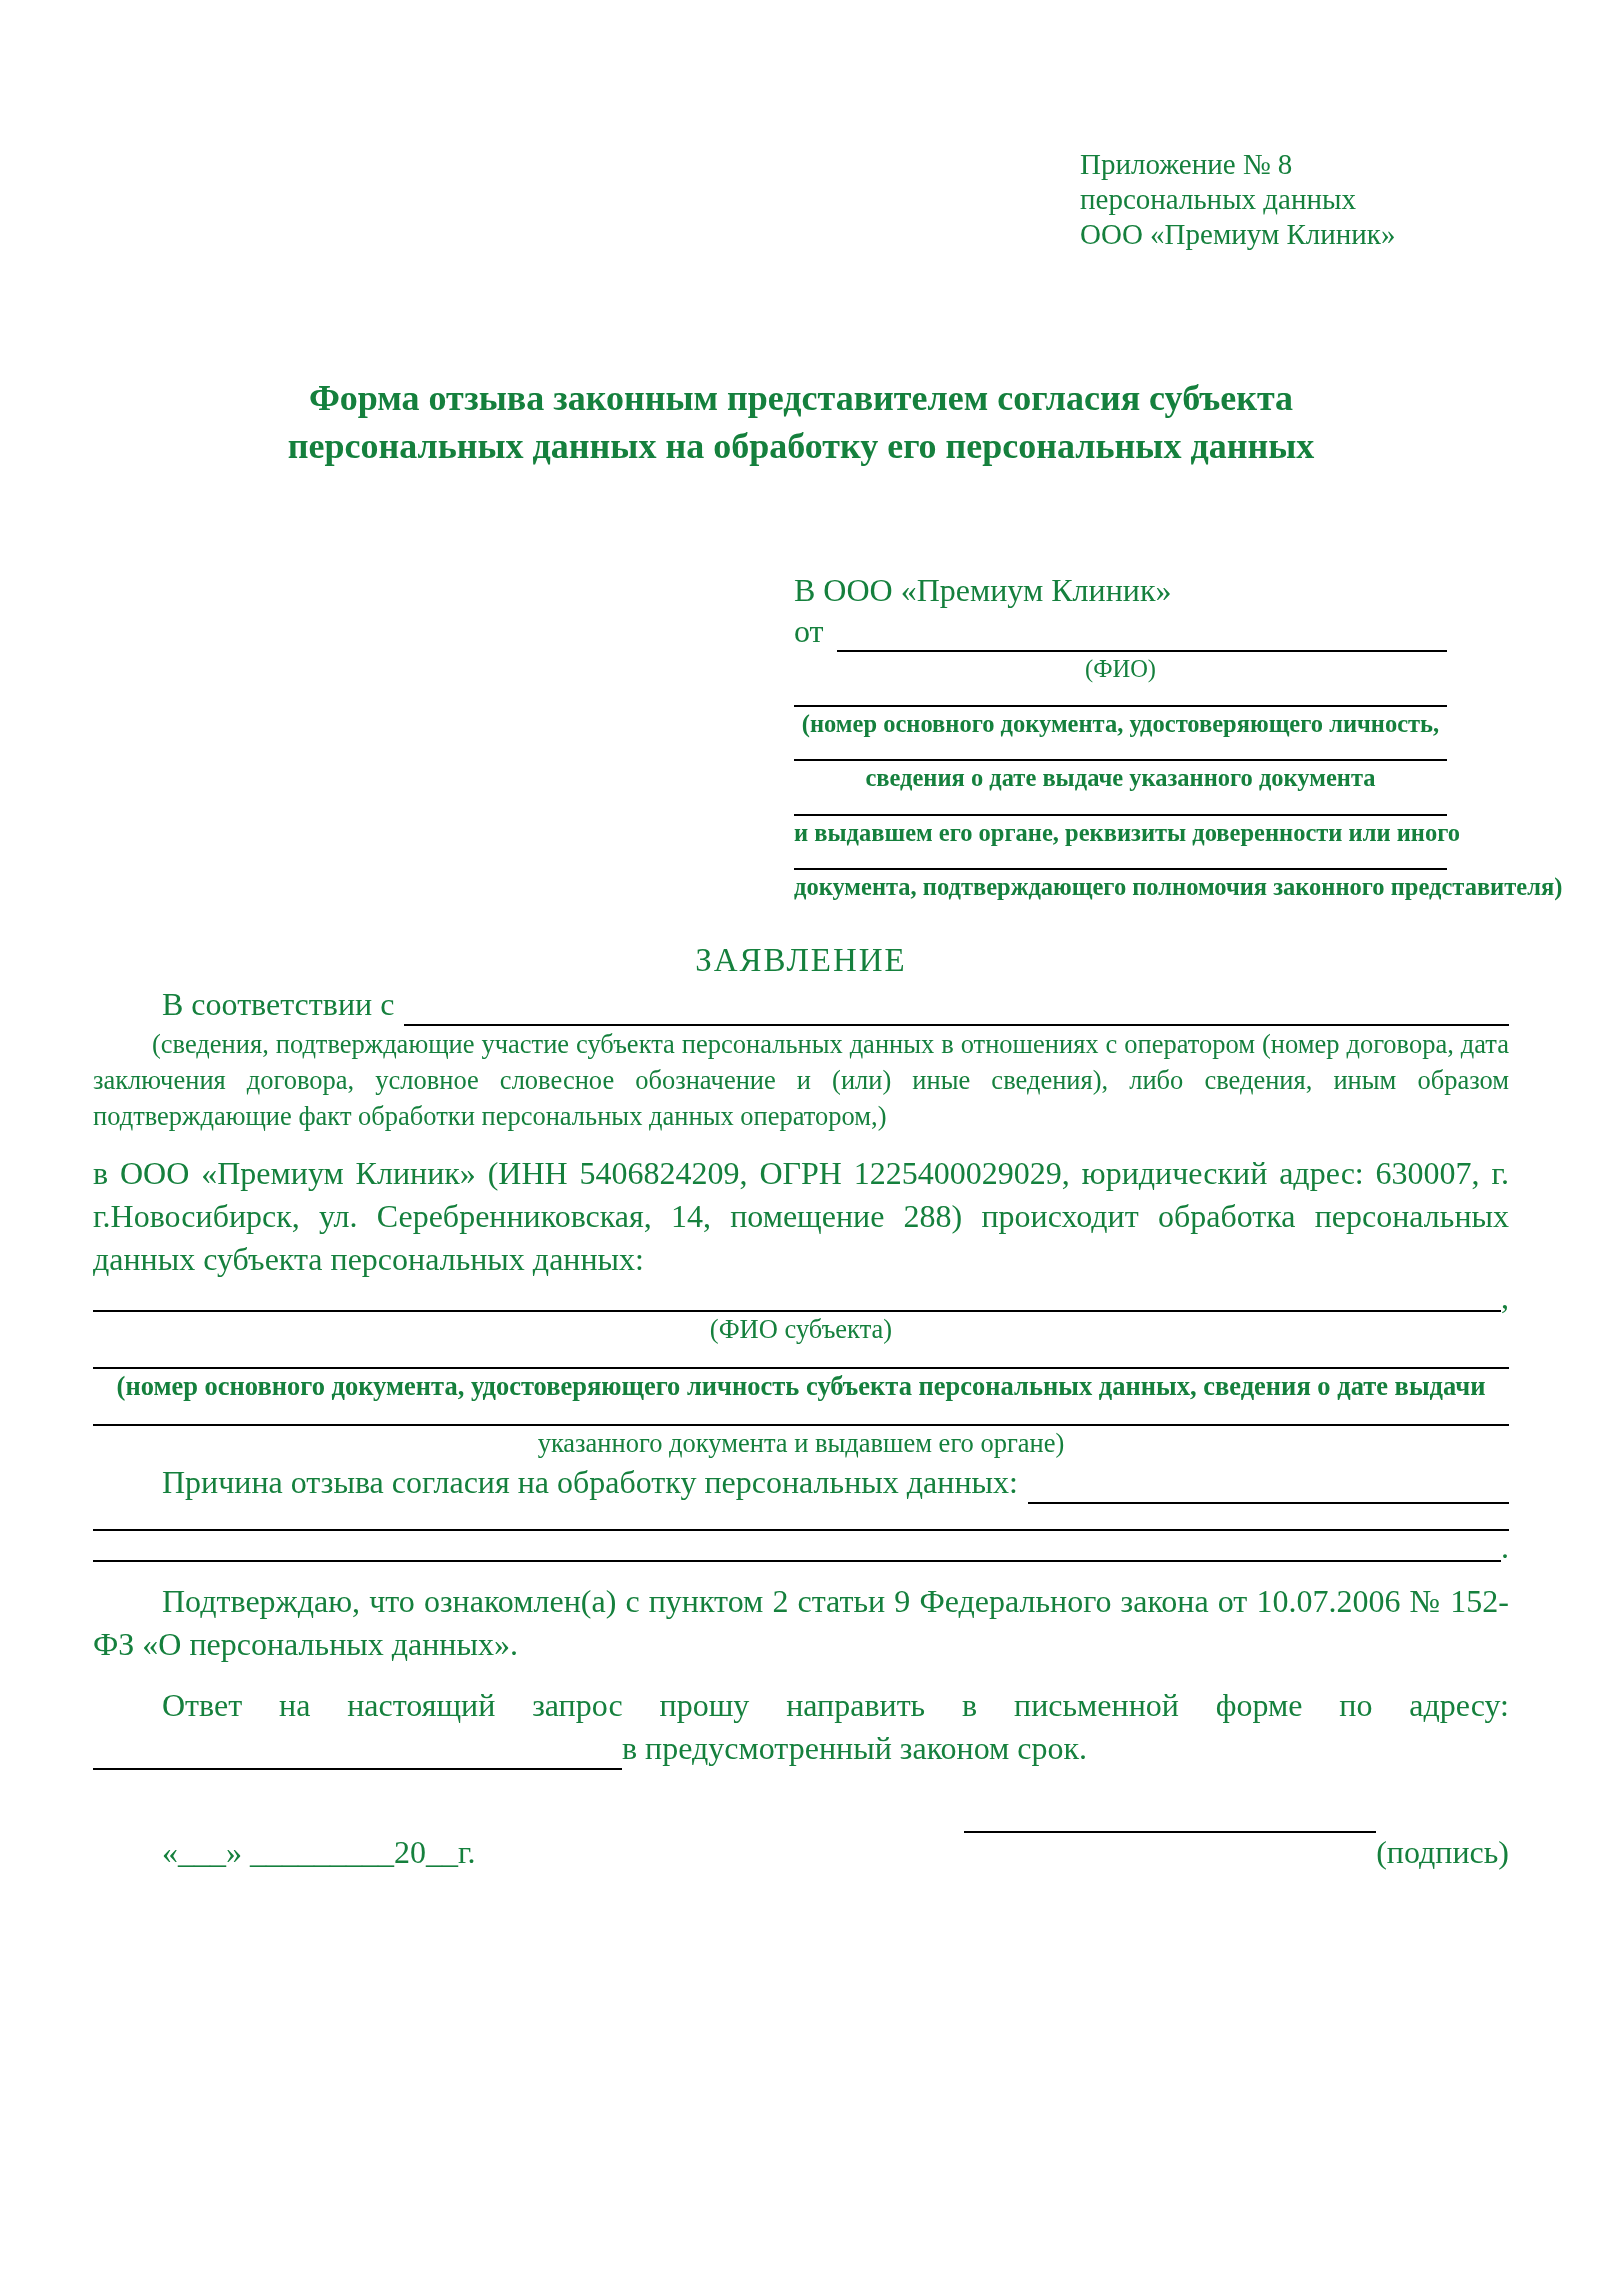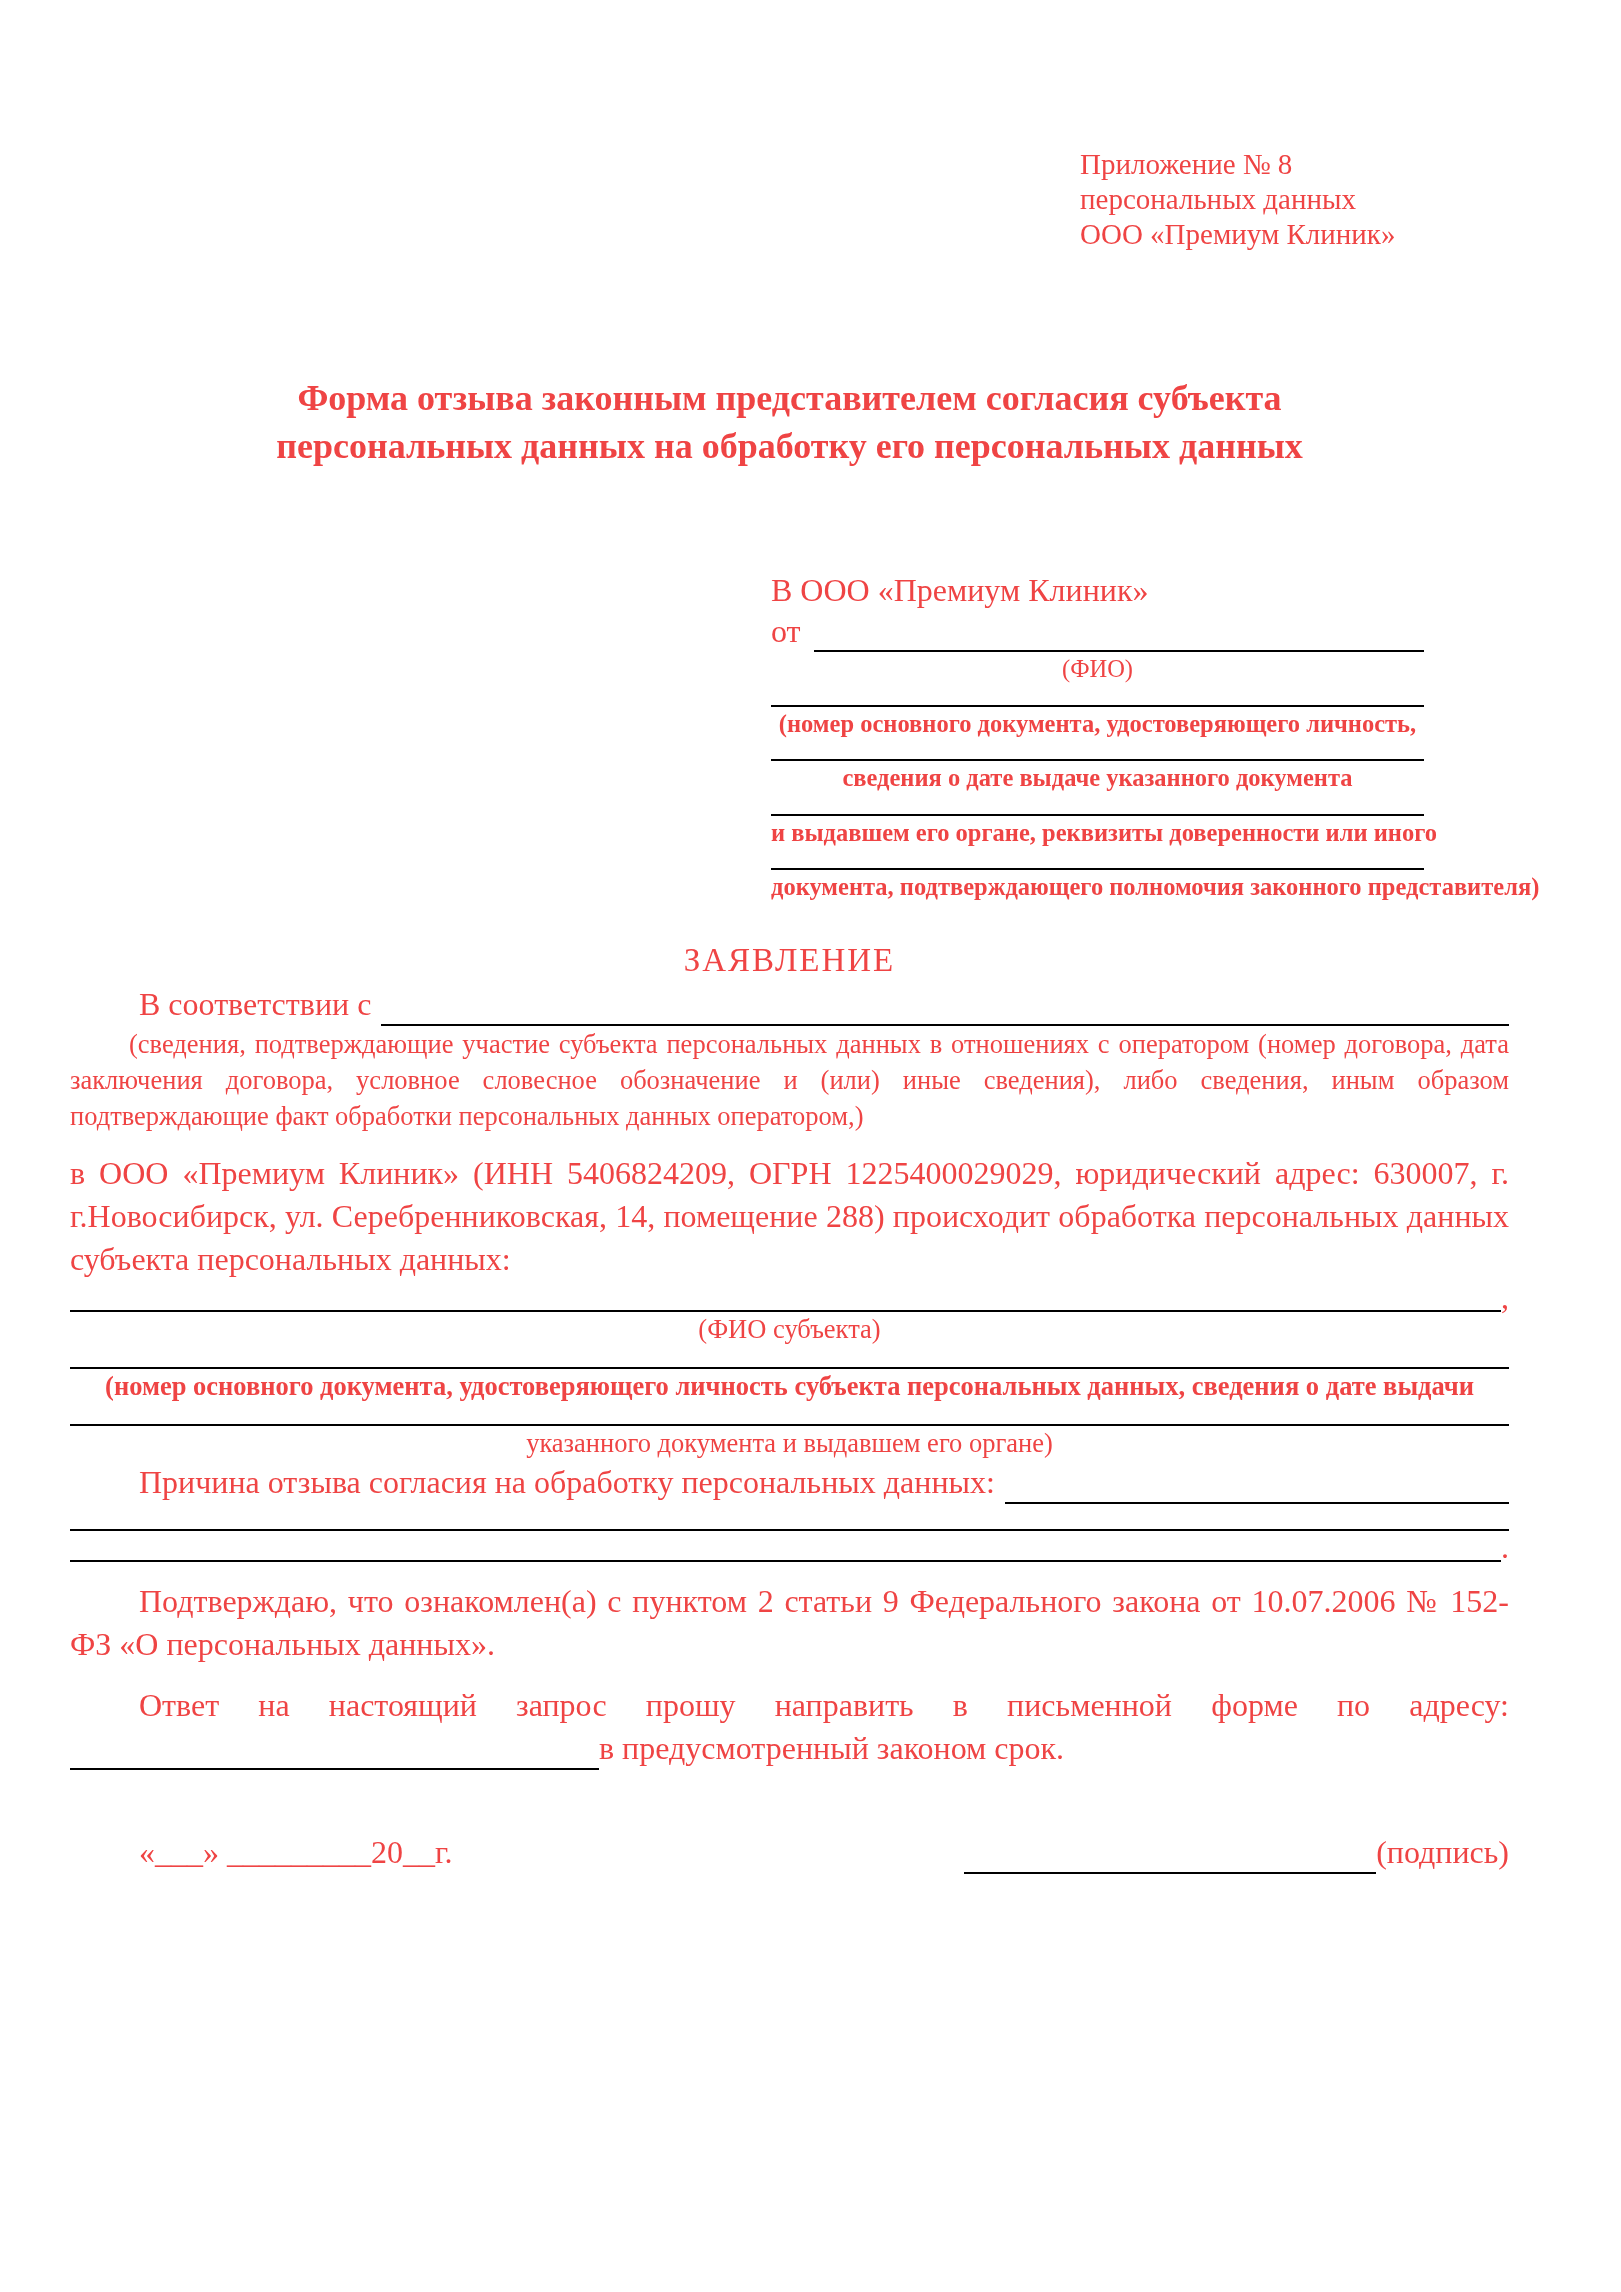--- a/index.html
+++ b/index.html
@@ -2,26 +2,26 @@
 <html><head>
 <meta charset="utf-8">
 <style>
   html, body { margin: 0; padding: 0; background: #e8e8e8; }
   .page {
     position: relative;
     width: 1621px;
     height: 2293px;
     margin: 0 auto;
     background: #ffffff;
-    color: #ef4444;
+    color: #15803d;
     font-family: "Liberation Serif", "DejaVu Serif", serif;
     font-size: 32px;
     line-height: 43px;
     box-sizing: border-box;
-    padding: 147px 112px 0 70px;
+    padding: 147px 112px 0 93px;
     overflow: hidden;
   }
 
   .header-block {
     width: 429px;
     margin-left: auto;
     font-size: 29px;
     line-height: 35px;
     text-align: left;
   }
@@ -79,21 +79,21 @@
   .para { text-align: justify; margin-top: 18px; }
   .para.indent-first { text-indent: 69px; }
   .para.stretch { text-align-last: justify; }
 
   .field-row { display: flex; align-items: flex-end; min-height: 31px; }
   .field-row .punct { flex: 0 0 auto; line-height: 29px; }
 
   .reply-row { display: flex; align-items: flex-end; line-height: 43px; }
   .reply-fill { flex: 0 0 529px; }
 
-  .footer-row { display: flex; align-items: flex-end; margin-top: 61px; line-height: 43px; }
+  .footer-row { display: flex; align-items: flex-start; margin-top: 61px; line-height: 43px; }
   .footer-date { padding-left: 69px; white-space: nowrap; }
   .footer-spacer { flex: 1 1 auto; }
   .sig-fill { flex: 0 0 412px; }
   .sig-caption { white-space: nowrap; }
 </style>
 </head>
 <body>
 
 <div class="page">
 

